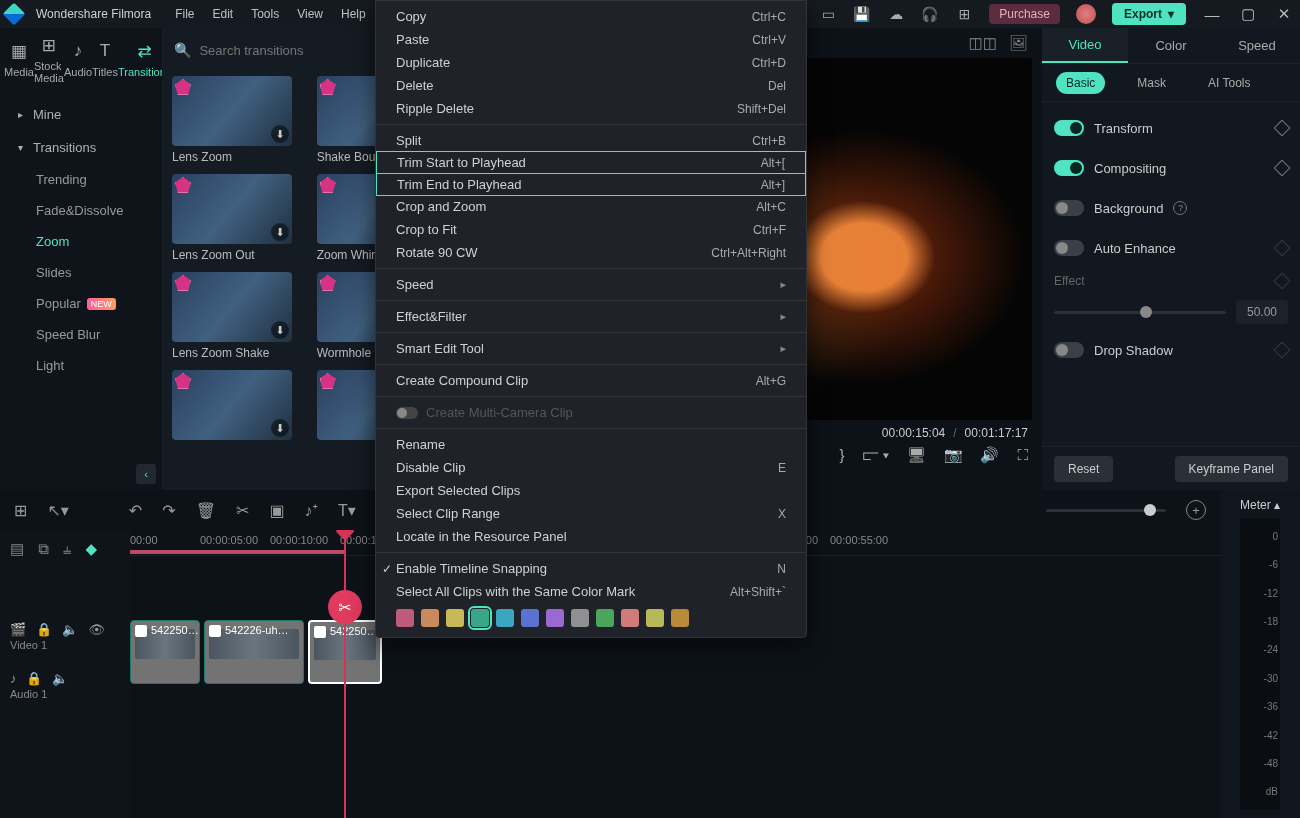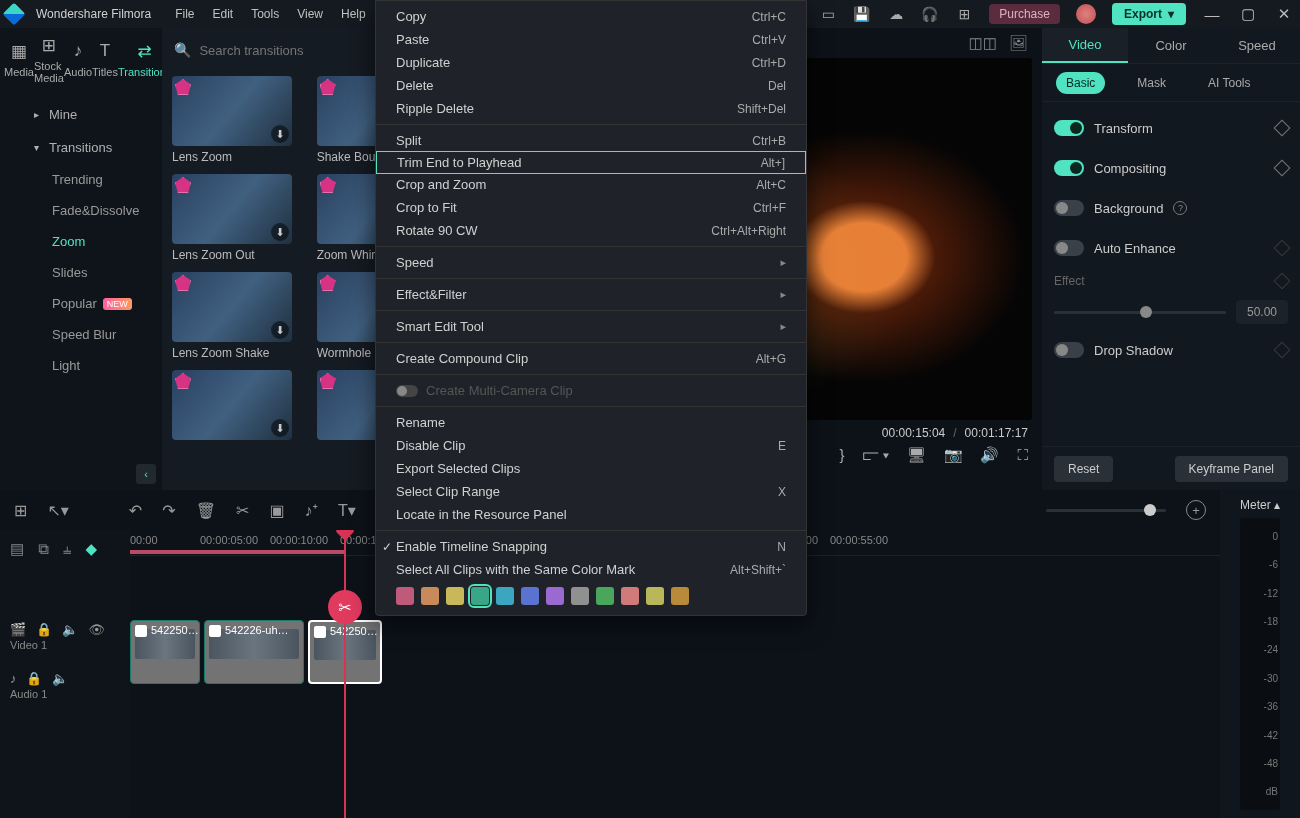--- a/index.html
+++ b/index.html
@@ -15,21 +15,21 @@
 .avatar{width:20px;height:20px;border-radius:50%;background:radial-gradient(circle,#e08080,#c05050)}
 .export-btn{background:#4fe3c1;color:#083028;padding:4px 12px;border-radius:4px;font-size:12px;font-weight:600;display:flex;align-items:center;gap:6px;cursor:pointer}
 .win-ctrl{color:#bbb;font-size:15px;cursor:pointer;width:20px;text-align:center}
 
 .main-row{height:462px;display:flex}
 .left-col{width:162px;background:#0f141a;display:flex;flex-direction:column}
 .toolbar-tabs{height:62px;background:#0f141a;display:flex;align-items:center;justify-content:space-around;padding:6px 4px}
 .tool-tab{display:flex;flex-direction:column;align-items:center;gap:4px;font-size:11px;color:#aaa;cursor:pointer}
 .tool-tab.active{color:#4fe3c1}
 .tool-icon{width:22px;height:22px;display:flex;align-items:center;justify-content:center;font-size:17px}
-.sidebar-list{flex:1;padding:8px 16px;position:relative}
+.sidebar-list{flex:1;padding:8px 0;position:relative}
 .side-item{padding:9px 18px;font-size:13px;color:#b0b0b0;cursor:pointer;display:flex;align-items:center;gap:8px}
 .side-item.expanded::before{content:"▾";font-size:10px;margin-right:2px}
 .side-item.collapsed::before{content:"▸";font-size:10px;margin-right:2px}
 .side-sub{padding:8px 18px 8px 36px;font-size:13px;color:#999;cursor:pointer;display:flex;align-items:center;gap:6px}
 .side-sub.active{color:#4fe3c1}
 .new-badge{background:linear-gradient(90deg,#ff5ea0,#ff9a5e);color:#fff;font-size:9px;padding:1px 4px;border-radius:3px;font-weight:normal}
 .collapse-handle{position:absolute;bottom:6px;right:6px;width:20px;height:20px;background:#22282f;border-radius:3px;display:flex;align-items:center;justify-content:center;color:#4fe3c1;font-size:11px;cursor:pointer}
 
 .media-panel{width:440px;background:#151b23;display:flex;flex-direction:column}
 .search-row{height:44px;display:flex;align-items:center;padding:0 12px;gap:8px}
@@ -517,20 +517,24 @@
     <div class="ctx-item">
       <span>Ripple Delete</span>
       <span class="ctx-short">Shift+Del</span>
     </div>
     <div class="ctx-sep"></div>
     <div class="ctx-item">
       <span>Split</span>
       <span class="ctx-short">Ctrl+B</span>
     </div>
     <div class="ctx-item hl">
+      <span>Trim Start to Playhead</span>
+      <span class="ctx-short">Alt+[</span>
+    </div>
+    <div class="ctx-item hl">
       <span>Trim End to Playhead</span>
       <span class="ctx-short">Alt+]</span>
     </div>
     <div class="ctx-item">
       <span>Crop and Zoom</span>
       <span class="ctx-short">Alt+C</span>
     </div>
     <div class="ctx-item">
       <span>Crop to Fit</span>
       <span class="ctx-short">Ctrl+F</span>

